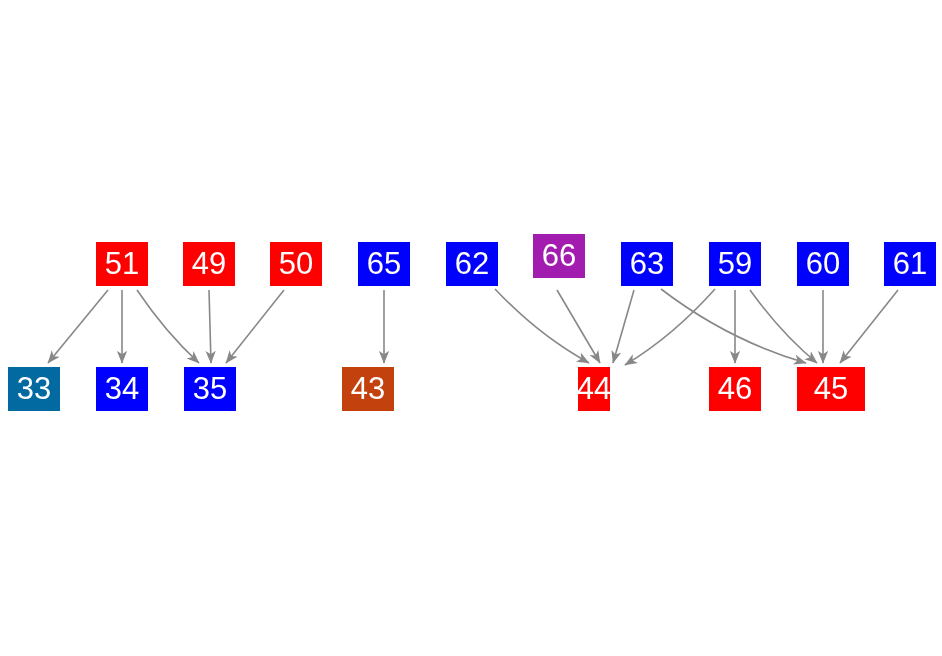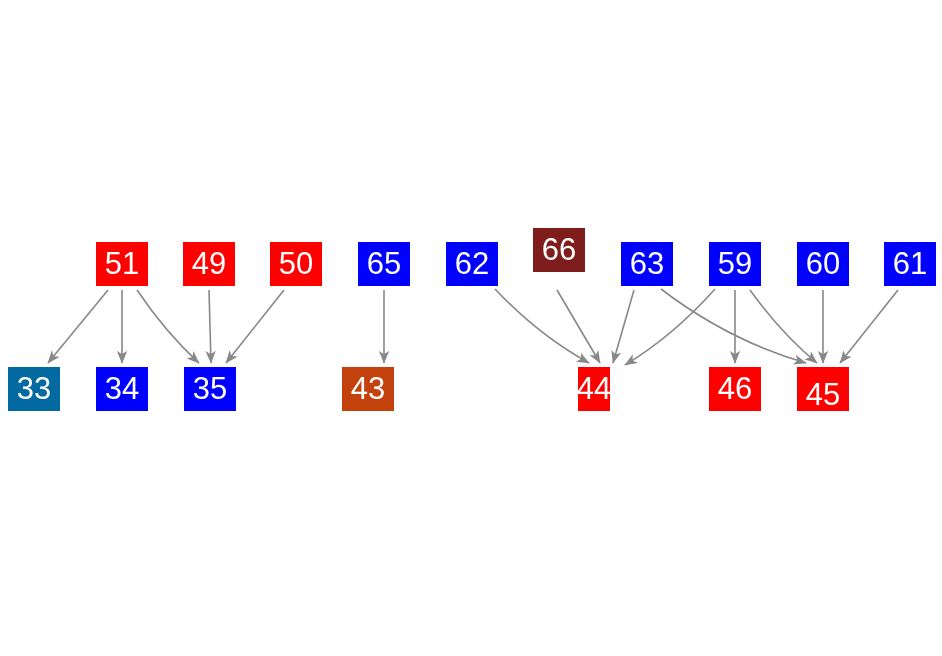--- a/index.html
+++ b/index.html
@@ -82,21 +82,21 @@
       </div>
       <div class="graph-node" style="left: 270px; top: 242px; width: 52px; height: 44px; background: rgb(255, 0, 0);">
         <span class="node-label">50</span>
       </div>
       <div class="graph-node" style="left: 358px; top: 242px; width: 52px; height: 44px; background: rgb(0, 0, 255);">
         <span class="node-label">65</span>
       </div>
       <div class="graph-node" style="left: 446px; top: 242px; width: 52px; height: 44px; background: rgb(0, 0, 255);">
         <span class="node-label">62</span>
       </div>
-      <div class="graph-node" style="left: 533px; top: 228px; width: 52px; height: 44px; background: #7f1d1d;">
+      <div class="graph-node" style="left: 533px; top: 234px; width: 52px; height: 44px; background: #a21caf;">
         <span class="node-label">66</span>
       </div>
       <div class="graph-node" style="left: 621px; top: 242px; width: 52px; height: 44px; background: rgb(0, 0, 255);">
         <span class="node-label">63</span>
       </div>
       <div class="graph-node" style="left: 709px; top: 242px; width: 52px; height: 44px; background: rgb(0, 0, 255);">
         <span class="node-label">59</span>
       </div>
       <div class="graph-node" style="left: 797px; top: 242px; width: 52px; height: 44px; background: rgb(0, 0, 255);">
         <span class="node-label">60</span>
@@ -115,17 +115,17 @@
       </div>
       <div class="graph-node" style="left: 342px; top: 367px; width: 52px; height: 44px; background: #c2410c;">
         <span class="node-label">43</span>
       </div>
       <div class="graph-node" style="left: 578px; top: 367px; width: 32px; height: 44px; background: rgb(255, 0, 0);">
         <span class="node-label">44</span>
       </div>
       <div class="graph-node" style="left: 709px; top: 367px; width: 52px; height: 44px; background: rgb(255, 0, 0);">
         <span class="node-label">46</span>
       </div>
-      <div class="graph-node" style="left: 797px; top: 367px; width: 52px; height: 44px; background: rgb(255, 0, 0); align-items: flex-end;">
+      <div class="graph-node" style="left: 797px; top: 367px; width: 68px; height: 44px; background: rgb(255, 0, 0);">
         <span class="node-label">45</span>
       </div>
     </div>
 </div>
 
 </body></html>

